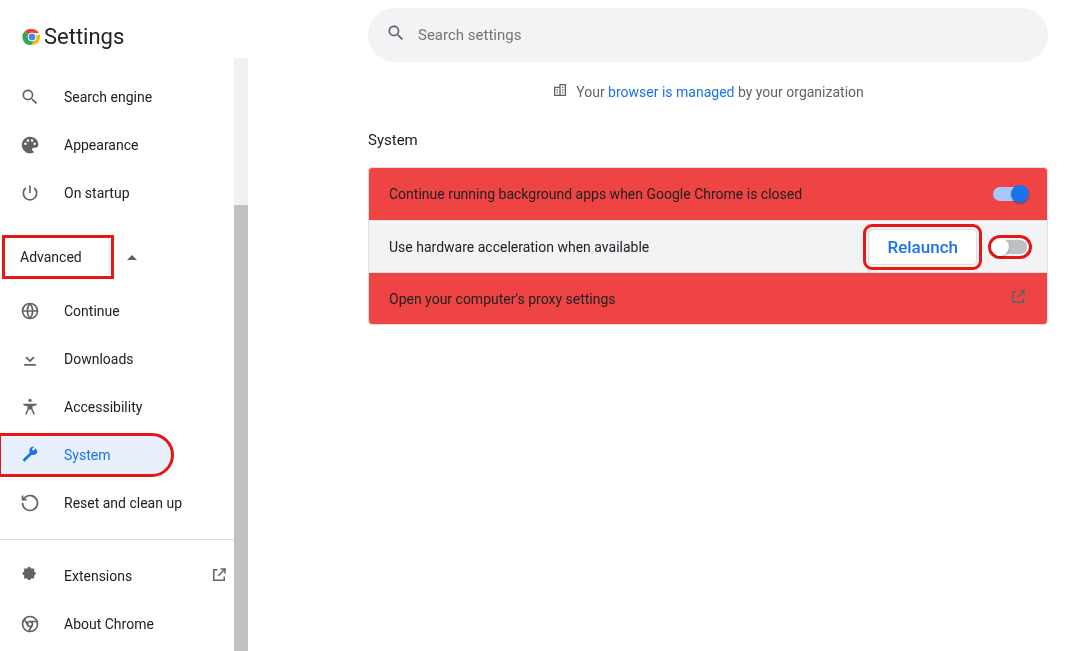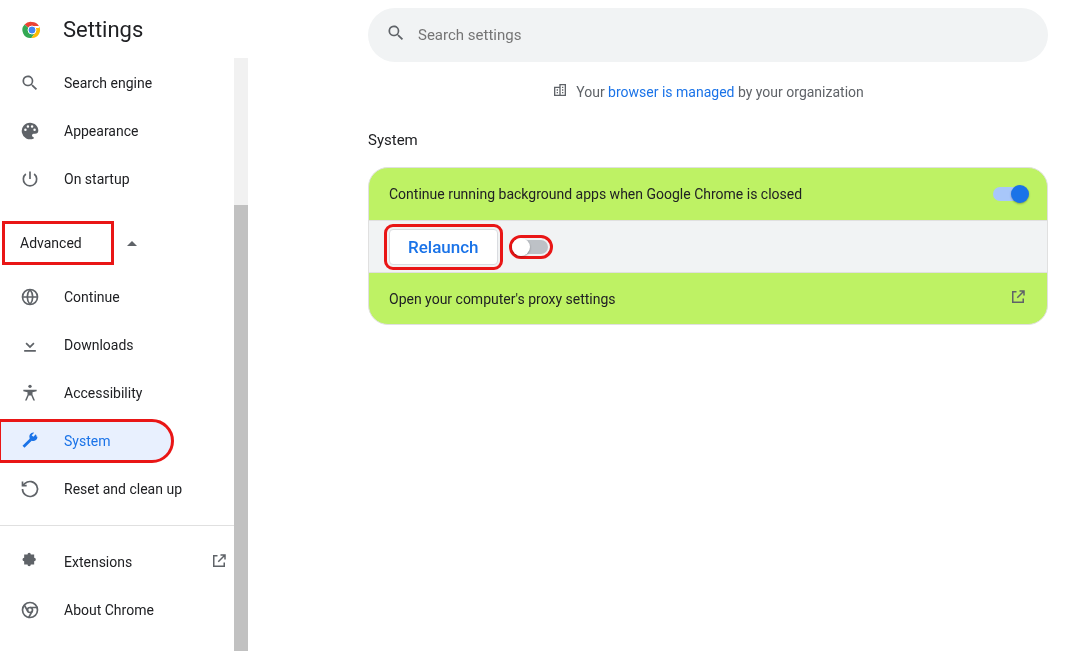--- a/index.html
+++ b/index.html
@@ -2,21 +2,21 @@
 <html><head>
   <meta charset="utf-8">
   <style>
     * { box-sizing: border-box; margin: 0; padding: 0; font-family: Roboto, Arial, sans-serif; }
     body { background: #fff; color: #202124; width: 1075px; height: 651px; overflow: hidden; }
 
     .container { display: flex; height: 100%; }
 
     
     .sidebar { width: 248px; position: relative; display: flex; flex-direction: column; }
-    .sidebar-header { display: flex; align-items: center; padding: 17px 20px; gap: 19px; }
+    .sidebar-header { display: flex; align-items: center; padding: 24px 20px; gap: 0; }
     .chrome-logo { width: 24px; height: 24px; }
     .sidebar-title { font-size: 22px; font-weight: 400; color: #202124; }
 
     .sidebar-scroll { overflow-y: auto; flex: 1; display: flex; flex-direction: column; }
     .scroll-indicator-top { position: absolute; right: 0; top: 58px; width: 0; height: 0; border-left: 5px solid transparent; border-right: 5px solid transparent; border-bottom: 5px solid #606060; }
 
     .nav-item { display: flex; align-items: center; height: 40px; padding: 0 20px; gap: 24px; cursor: pointer; color: #202124; font-size: 14px; margin: 4px 0; }
     .nav-item .icon { width: 20px; height: 20px; display: flex; align-items: center; justify-content: center; color: #5f6368; }
     .nav-item.active { background: #e8f0fe; color: #1a73e8; border-radius: 0 20px 20px 0; }
     .nav-item.active .icon { color: #1a73e8; }
@@ -38,21 +38,21 @@
     .search-wrap { max-width: 680px; }
     .search-box { display: flex; align-items: center; height: 54px; background: #f1f3f4; border-radius: 40px; padding: 0 18px; gap: 12px; }
     .search-box input { border: none; background: transparent; outline: none; font-size: 15px; color: #5f6368; flex: 1; }
     .search-box .icon { color: #5f6368; }
 
     .managed-row { display: flex; align-items: center; justify-content: center; gap: 8px; padding: 20px 0; font-size: 14px; color: #5f6368; max-width: 680px; }
     .managed-row .link { color: #1a73e8; }
 
     .section-title { font-size: 15px; color: #202124; padding: 10px 0 18px 0; font-weight: 400; max-width: 680px; }
 
-    .card { max-width: 680px; border: 1px solid #e0e0e0; border-radius: 20px; overflow: hidden; background: #bef264; }
+    .card { max-width: 680px; border: 1px solid #e0e0e0; border-radius: 4px; overflow: hidden; background: #ef4444; }
     .row { display: flex; align-items: center; height: 52px; padding: 0 20px; gap: 16px; border-top: 1px solid #e0e0e0; position: relative; }
     .row:first-child { border-top: none; }
     .row-label { flex: 1; font-size: 14px; color: #202124; }
     .row.hl { background: #f1f3f4; }
 
     
     .toggle { width: 34px; height: 14px; border-radius: 10px; position: relative; cursor: pointer; }
     .toggle .knob { width: 18px; height: 18px; border-radius: 50%; position: absolute; top: -2px; box-shadow: 0 1px 2px rgba(0,0,0,.3); }
     .toggle.on { background: #a8c7fa; }
     .toggle.on .knob { right: -2px; background: #1a73e8; }
@@ -236,20 +236,21 @@
 
     <div class="card">
       <div class="row">
         <span class="row-label">Continue running background apps when Google Chrome is closed</span>
         <div class="toggle on">
             <div class="knob"></div>
           </div>
       </div>
 
       <div class="row hl">
+        <span class="row-label">Use hardware acceleration when available</span>
         <button class="relaunch-btn hl-red-sm">Relaunch</button>
         <div class="toggle off hl-red-sm">
             <div class="knob"></div>
           </div>
       </div>
 
       <div class="row" style="cursor:pointer;">
         <span class="row-label">Open your computer's proxy settings</span>
         <span class="open-link-icon" style="color:#5f6368;">
           <svg viewBox="0 0 24 24" fill="none" stroke="currentColor" stroke-width="2">

